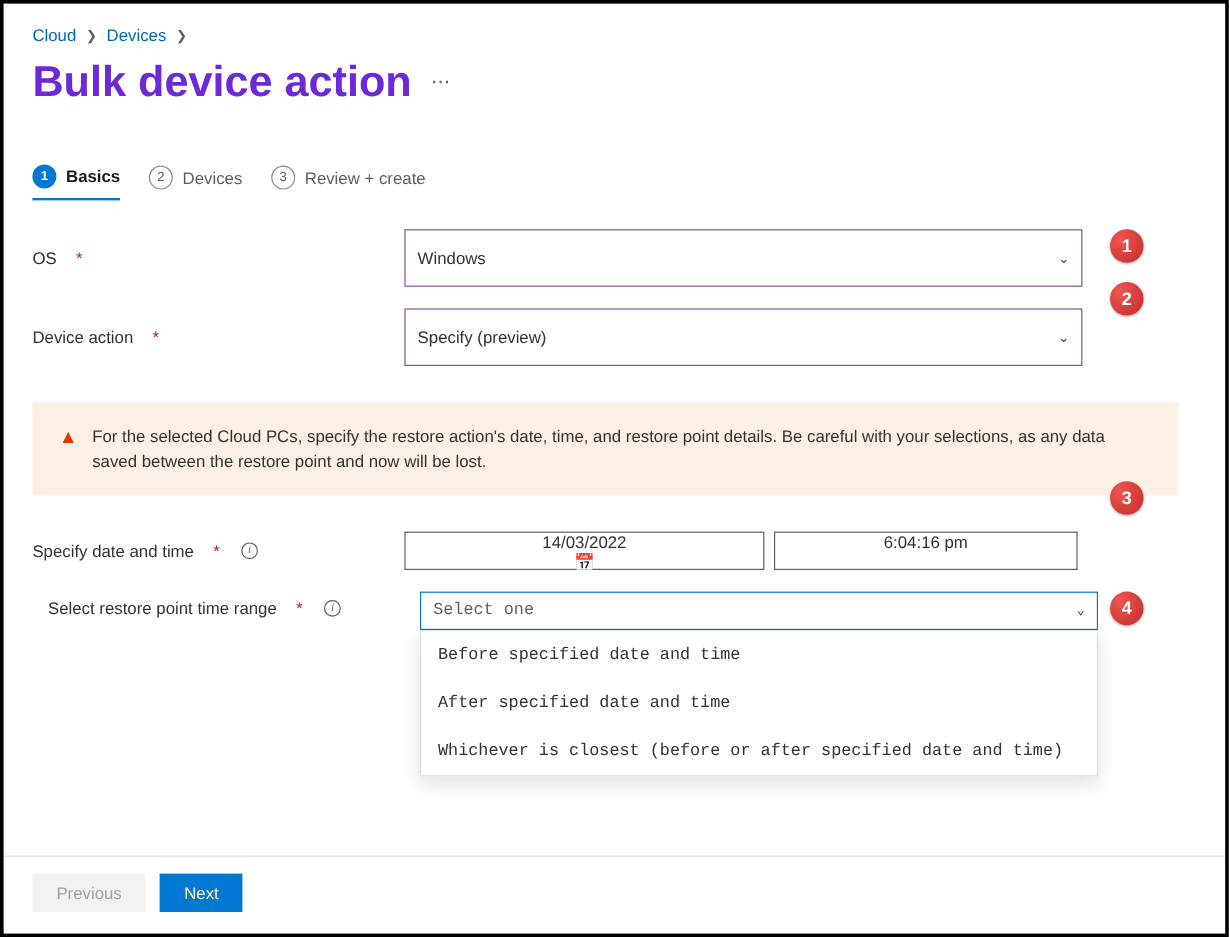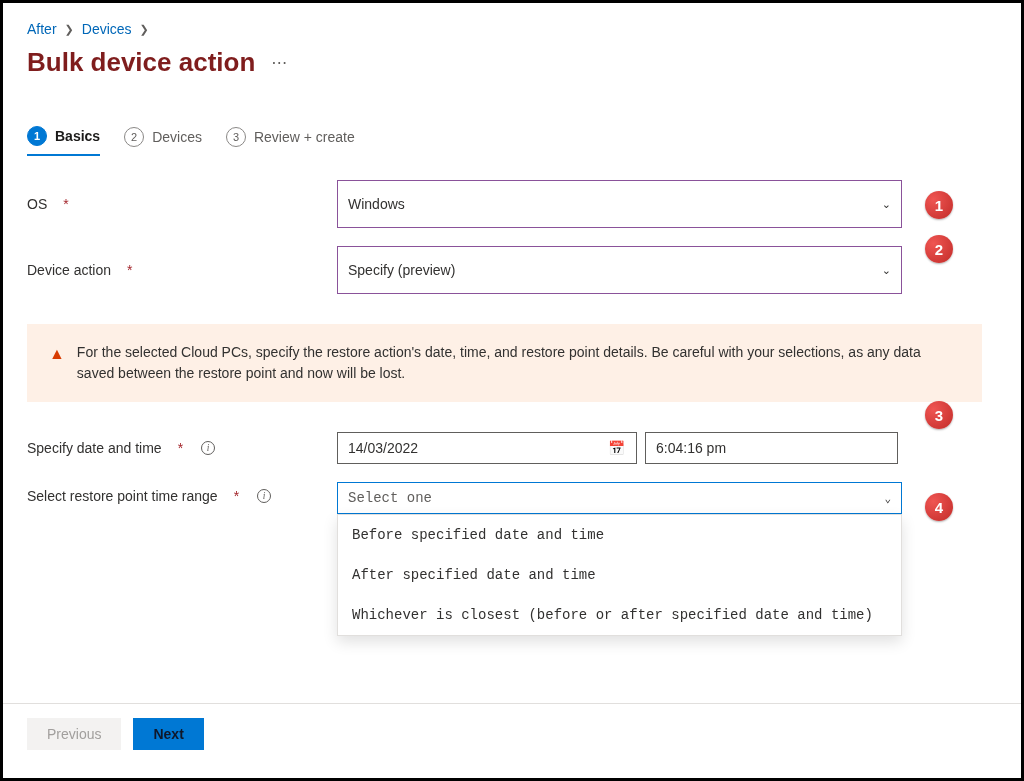--- a/index.html
+++ b/index.html
@@ -30,23 +30,23 @@
     color: #605e5c;
     font-size: 11px;
   }
   .page-title-row {
     display: flex;
     align-items: center;
     gap: 16px;
     margin-bottom: 48px;
   }
   .page-title {
-    font-size: 26px;
+    font-size: 36px;
     font-weight: 600;
-    color: #7f1d1d;
+    color: #6d28d9;
   }
   .more-dots {
     color: #605e5c;
     font-size: 16px;
     cursor: pointer;
   }
   .tabs {
     display: flex;
     gap: 24px;
     border-bottom: 0;
@@ -146,20 +146,21 @@
     flex-shrink: 0;
   }
   .date-input, .time-input {
     height: 32px;
     border: 1px solid #605e5c;
     background: #fff;
     display: flex;
     align-items: center;
     padding: 0 10px;
     font-size: 14px;
+    flex-direction: column;
   }
   .date-input {
     width: 300px;
     justify-content: space-between;
     margin-right: 8px;
   }
   .time-input {
     width: 253px;
   }
   .cal-icon {
@@ -195,63 +196,63 @@
   }
   .dd-item {
     padding: 12px 14px;
     cursor: pointer;
     font-size: 14px;
   }
   .footer {
     position: absolute;
     left: 0;
     right: 0;
-    bottom: 28px;
+    bottom: 18px;
     padding: 14px 24px 0 24px;
     border-top: 1px solid #e1dfdd;
     display: flex;
     gap: 12px;
   }
   .btn {
     height: 32px;
     padding: 0 20px;
     border: none;
     font-size: 14px;
     cursor: pointer;
   }
   .btn-prev {
     background: #f3f2f1;
     color: #a19f9d;
     cursor: not-allowed;
   }
   .btn-next {
     background: #0078d4;
-    color: #0f172a;
-    font-weight: 700;
+    color: #fef9c3;
+    font-weight: 400;
   }
   .callout {
     position: absolute;
     width: 28px;
     height: 28px;
     border-radius: 50%;
     background: radial-gradient(circle at 30% 30%, #ef5552, #c22c29);
     color: #fff;
     font-weight: 700;
     font-size: 15px;
     display: flex;
     align-items: center;
     justify-content: center;
     box-shadow: 0 1px 2px rgba(0,0,0,0.3);
   }
 </style>
 </head>
 <body>
 
 <div class="breadcrumb">
-  <a>After</a>
+  <a>Cloud</a>
   <span class="sep">❯</span>
   <a>Devices</a>
   <span class="sep">❯</span>
 </div>
 
 <div class="page-title-row">
   <h1 class="page-title">Bulk device action</h1>
   <span class="more-dots">⋯</span>
 </div>
 
@@ -306,21 +307,21 @@
   <div class="date-input">
     <span>14/03/2022</span>
     <span class="cal-icon">📅</span>
   </div>
   <div class="time-input">
     <span>6:04:16 pm</span>
   </div>
 </div>
 
 <div class="form-row" style="align-items:flex-start;">
-  <div class="form-label" style="padding-top:6px;">
+  <div class="form-label" style="padding-top:6px;margin-left:13px;">
     <span>Select restore point time range</span>
     <span class="req">*</span>
     <span class="info-icon">i</span>
   </div>
   <div class="dropdown-wrap">
     <div class="dd-trigger">
       <span class="ph">Select one</span>
       <span class="chev">⌄</span>
     </div>
     <div class="dd-panel">

